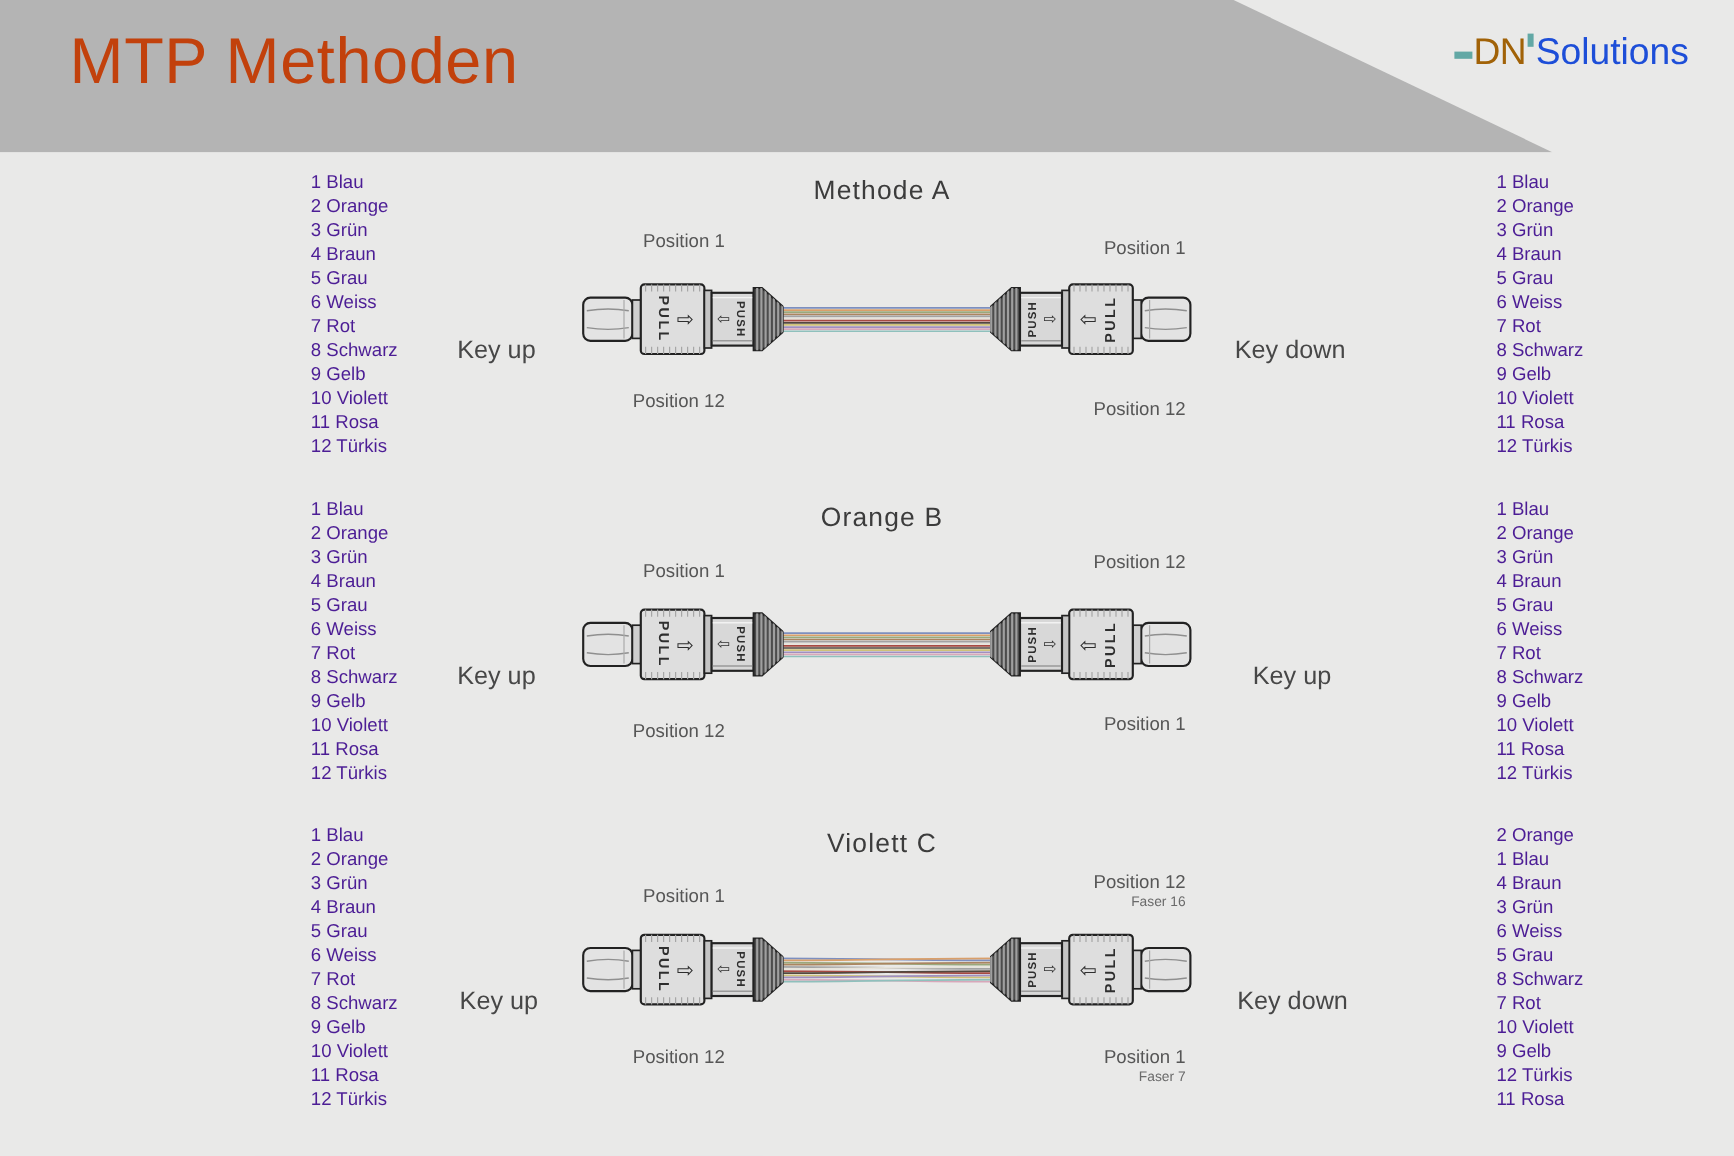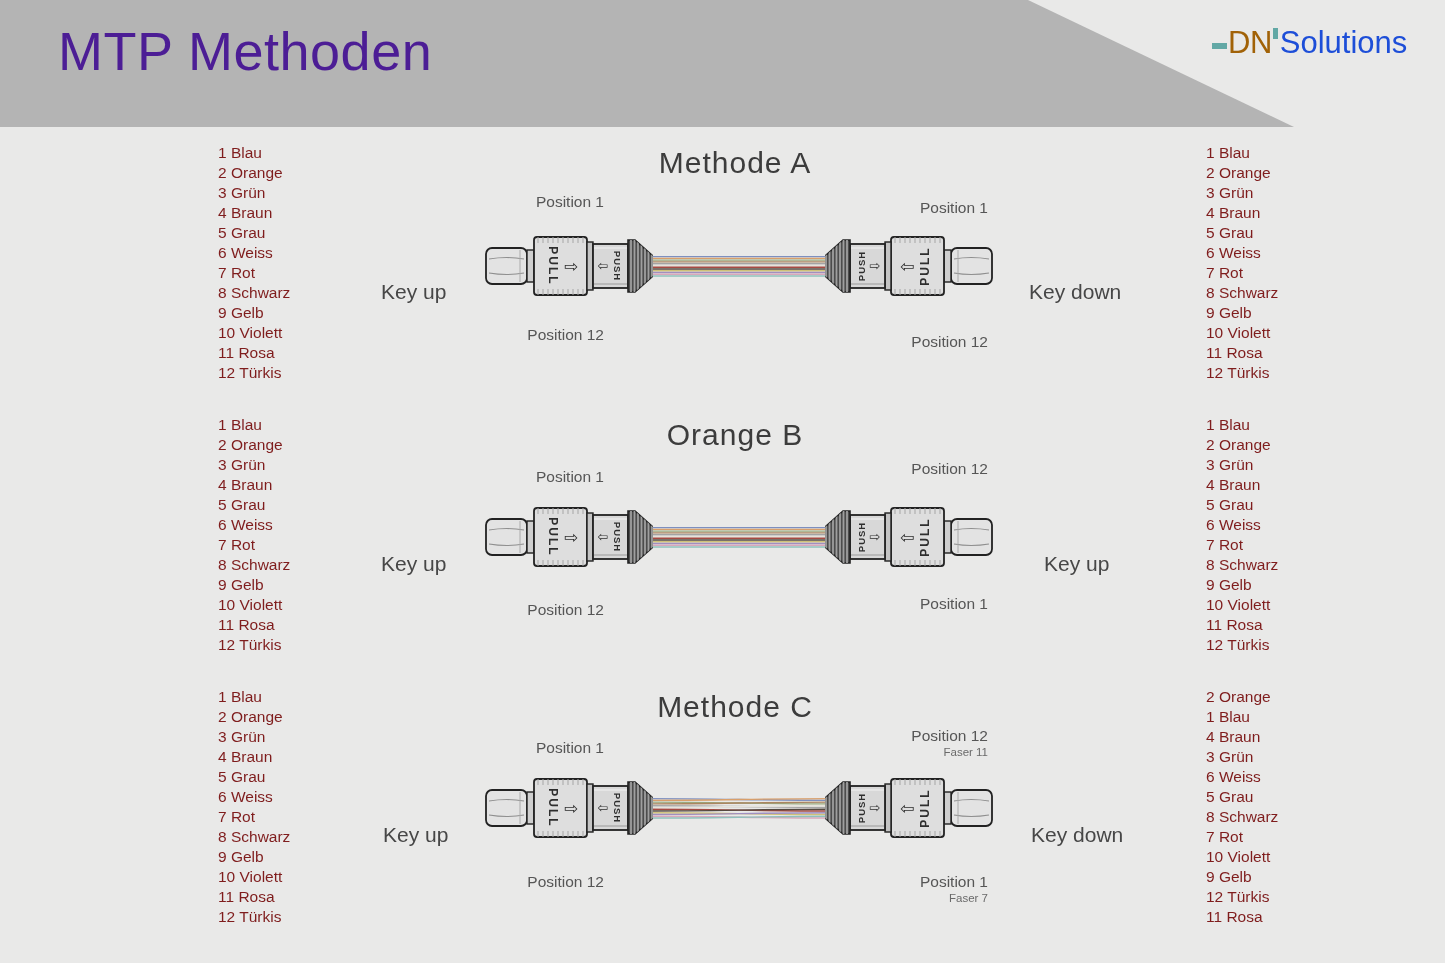--- a/index.html
+++ b/index.html
@@ -4,31 +4,31 @@
 <style>
   html,body{margin:0;padding:0;background:#e9e9e8;}
   .page{position:relative;width:1445px;height:963px;background:#e9e9e8;overflow:hidden;
         font-family:"Liberation Sans",sans-serif;}
   .page *{box-sizing:border-box;}
 
   
   .header-band{position:absolute;left:0;top:0;width:1294px;height:127px;background:#b4b4b4;
                clip-path:polygon(0 0,1028px 0,1294px 127px,0 127px);}
   .main-title{position:absolute;left:58px;top:20px;margin:0;font-size:54px;font-weight:300;
-              color:#4c1d95;letter-spacing:.5px;}
+              color:#c2410c;letter-spacing:.5px;}
   .logo{position:absolute;left:1212px;top:26px;font-size:31px;white-space:nowrap;line-height:34px;}
   .logo-bar{display:inline-block;width:15px;height:6px;background:#62a8a5;margin-right:1px;vertical-align:4px;}
   .logo-dn{color:#a16207;font-weight:400;letter-spacing:-.5px;}
   .logo-tick{display:inline-block;width:5px;height:11px;background:#62a8a5;vertical-align:top;margin:2px 2px 0 1px;}
   .logo-solutions{color:#1d4ed8;font-weight:300;}
 
   
   .sec-title{position:absolute;left:560px;width:350px;margin:0;text-align:center;
-             font-size:30px;font-weight:300;color:#3c3c3c;letter-spacing:1px;}
-  .color-list{position:absolute;font-size:15.5px;line-height:20px;font-weight:300;color:#7f1d1d;}
+             font-size:22px;font-weight:300;color:#3c3c3c;letter-spacing:1px;}
+  .color-list{position:absolute;font-size:15.5px;line-height:20px;font-weight:300;color:#4c1d95;margin-left:41px;}
   .key-label{position:absolute;font-size:21px;font-weight:300;color:#474747;margin-top:27px;}
   .pos-label{position:absolute;width:110px;text-align:right;font-size:15.5px;font-weight:300;color:#565656;}
   .pos-sub{display:block;font-size:11.5px;color:#6a6a6a;margin-top:1px;}
 
   
   .cable-asm{position:absolute;left:483px;width:512px;height:76px;}
   .cable-asm .conn{position:absolute;top:0;width:170px;height:76px;z-index:2;}
   .conn.left{left:0;}
   .conn.right{left:342px;}
   .cable-asm .cable{position:absolute;left:164px;top:0;width:184px;height:76px;z-index:1;}
@@ -236,21 +236,21 @@
       <svg class="conn left" viewBox="0 0 170 76">
           <use href="#conn-left"></use>
         </svg>
       <svg class="conn right" viewBox="0 0 170 76">
           <use href="#conn-right"></use>
         </svg>
     </div>
   </section>
 
   <section>
-    <h2 class="sec-title" style="top:690px">Methode C</h2>
+    <h2 class="sec-title" style="top:690px">Violett C</h2>
     <div class="color-list" style="left:218px;top:687px">
         <div class="color-row">1 Blau</div>
         <div class="color-row">2 Orange</div>
         <div class="color-row">3 Grün</div>
         <div class="color-row">4 Braun</div>
         <div class="color-row">5 Grau</div>
         <div class="color-row">6 Weiss</div>
         <div class="color-row">7 Rot</div>
         <div class="color-row">8 Schwarz</div>
         <div class="color-row">9 Gelb</div>
@@ -270,21 +270,21 @@
         <div class="color-row">10 Violett</div>
         <div class="color-row">9 Gelb</div>
         <div class="color-row">12 Türkis</div>
         <div class="color-row">11 Rosa</div>
       </div>
     <div class="key-label" style="left:383px;top:796px">Key up</div>
     <div class="key-label" style="left:1031px;top:796px">Key down</div>
     <div class="pos-label" style="left:494px;top:739px"><span>Position 1</span></div>
     <div class="pos-label" style="left:878px;top:727px">
       <span>Position 12</span>
-      <span class="pos-sub">Faser 11</span>
+      <span class="pos-sub">Faser 16</span>
     </div>
     <div class="pos-label" style="left:494px;top:873px"><span>Position 12</span></div>
     <div class="pos-label" style="left:878px;top:873px">
       <span>Position 1</span>
       <span class="pos-sub">Faser 7</span>
     </div>
     <div class="cable-asm" style="top:770px">
       <svg class="cable" viewBox="0 0 184 76" preserveAspectRatio="none">
           <path d="M0 28.60 C70 28.60, 114 30.37, 184 30.37" fill="none" stroke="#7d8fbf" stroke-width="1.4"></path>
           <path d="M0 30.37 C70 30.37, 114 28.60, 184 28.60" fill="none" stroke="#d99f6a" stroke-width="1.4"></path>

